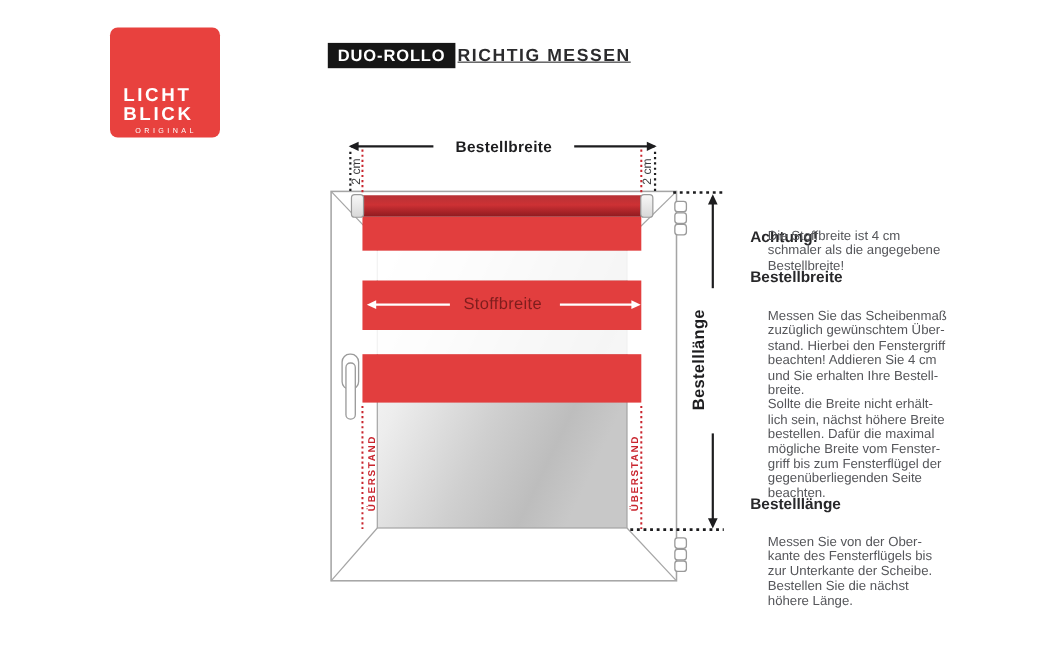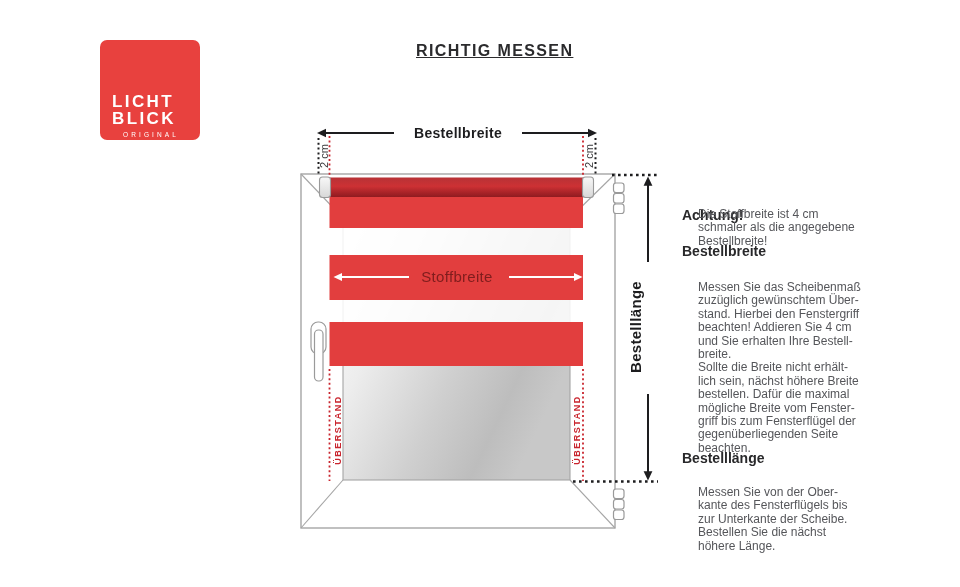--- a/index.html
+++ b/index.html
@@ -1,20 +1,20 @@
 <!DOCTYPE html>
 <html style="--brand_red: #e8413e; --fabric_red: #e23e3e; --dotted_red: #c9252e; --badge_black: #161616; --text_dark: #2b2b2d; --text_gray: #55565a; --frame_gray: #a5a5a5;"><head>
 <meta charset="utf-8">
 <style>
   html,body{margin:0;padding:0;background:#fff;}
   body{font-family:"Liberation Sans", sans-serif;}
   .canvas{position:relative;width:960px;height:587px;background:#fff;overflow:hidden;}
 
   
-  .logo{position:absolute;left:100px;top:40px;width:100px;height:100px;
+  .logo{position:absolute;left:100px;top:25px;width:100px;height:100px;
         background:var(--brand_red,#e8413e);border-radius:7px;}
   .logo-word{position:absolute;left:12px;color:#fff;font-weight:bold;
         font-size:17px;letter-spacing:2.4px;line-height:16px;}
   .logo-word.w1{top:54px;}
   .logo-word.w2{top:71px;text-align:center;}
   .logo-tag{position:absolute;left:13px;top:91px;width:76px;text-align:center;
         color:#fff;font-size:6.5px;letter-spacing:3.1px;}
 
   
   .badge{position:absolute;left:298px;top:39px;height:23px;padding:0 9px;
@@ -71,20 +71,21 @@
 <body>
 
 <div class="canvas">
 
   <div class="logo">
     <div class="logo-word w1">LICHT</div>
     <div class="logo-word w2">BLICK</div>
     <div class="logo-tag">ORIGINAL</div>
   </div>
 
+  <div class="badge">DUO-ROLLO</div>
   <h1 class="title">RICHTIG MESSEN</h1>
 
   <svg class="diagram-svg" width="960" height="587" viewBox="0 0 960 587">
     <defs>
       <linearGradient id="glassGrad" x1="0" y1="0" x2="1" y2="0.55">
         <stop offset="0" stop-color="#ffffff"></stop>
         <stop offset="0.3" stop-color="#ededed"></stop>
         <stop offset="0.62" stop-color="#cfcfcf"></stop>
         <stop offset="0.85" stop-color="#bdbdbd"></stop>
         <stop offset="1" stop-color="#c8c8c8"></stop>

